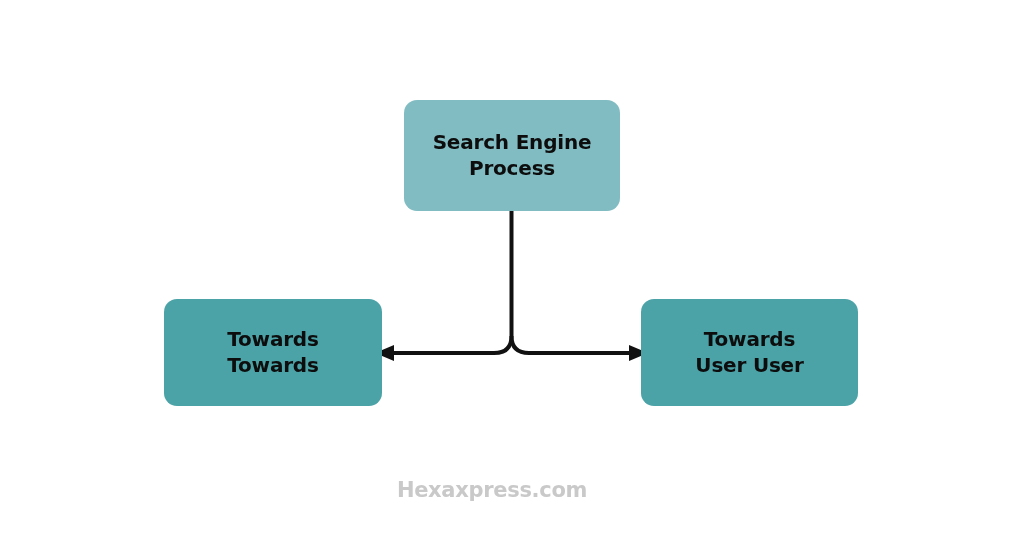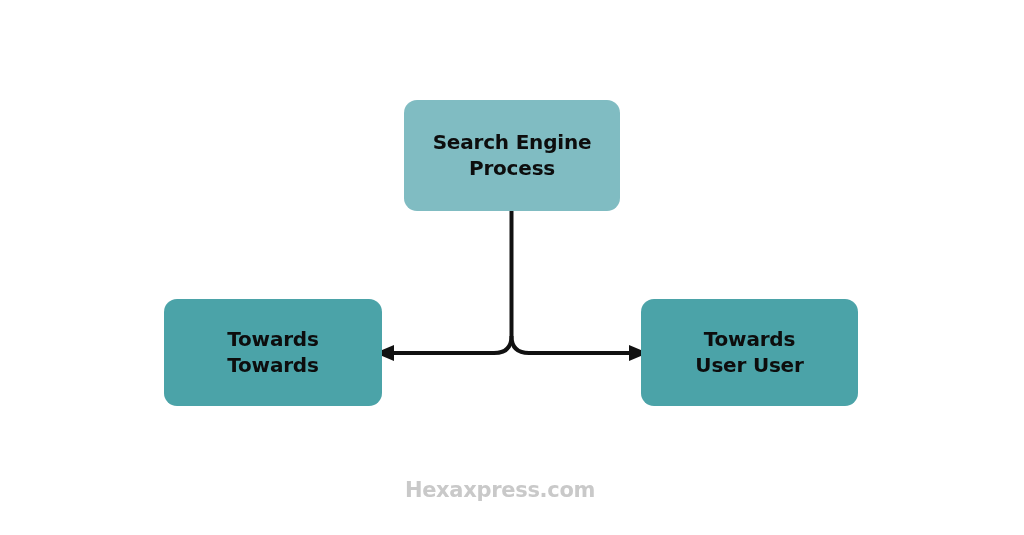--- a/index.html
+++ b/index.html
@@ -67,21 +67,21 @@
   #connector-svg {
     position: absolute;
     left: 0;
     top: 0;
     width: 1024px;
     height: 535px;
     pointer-events: none;
   }
   #watermark {
     position: absolute;
-    left: 8px;
+    left: 0;
     top: 478px;
     width: 984px;
     text-align: center;
     color: #c9c9c9;
     font-size: 21px;
     font-weight: bold;
     letter-spacing: -0.3px;
     font-family: "DejaVu Sans", sans-serif;
   }
 </style>

